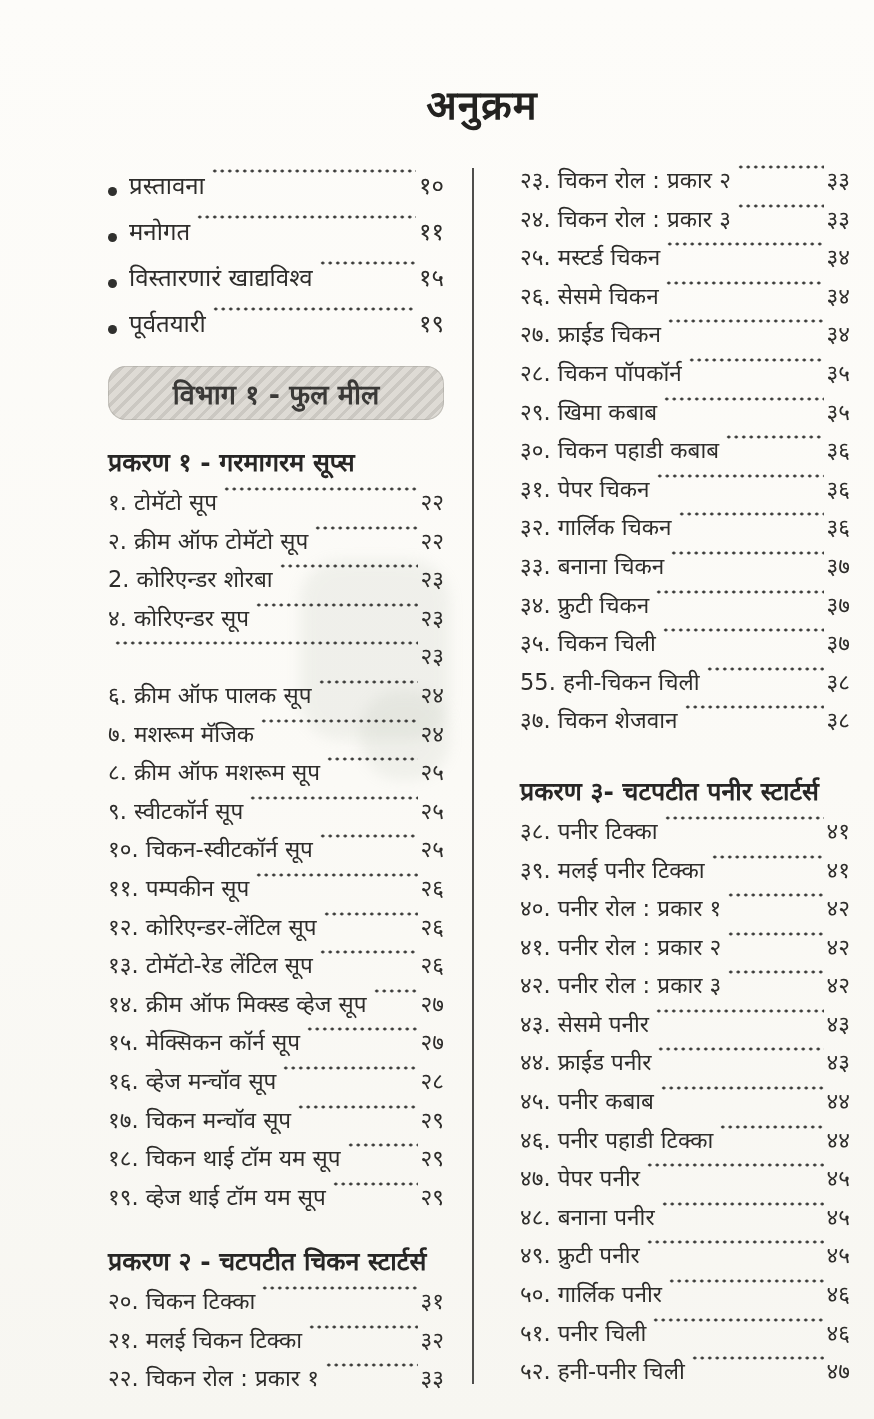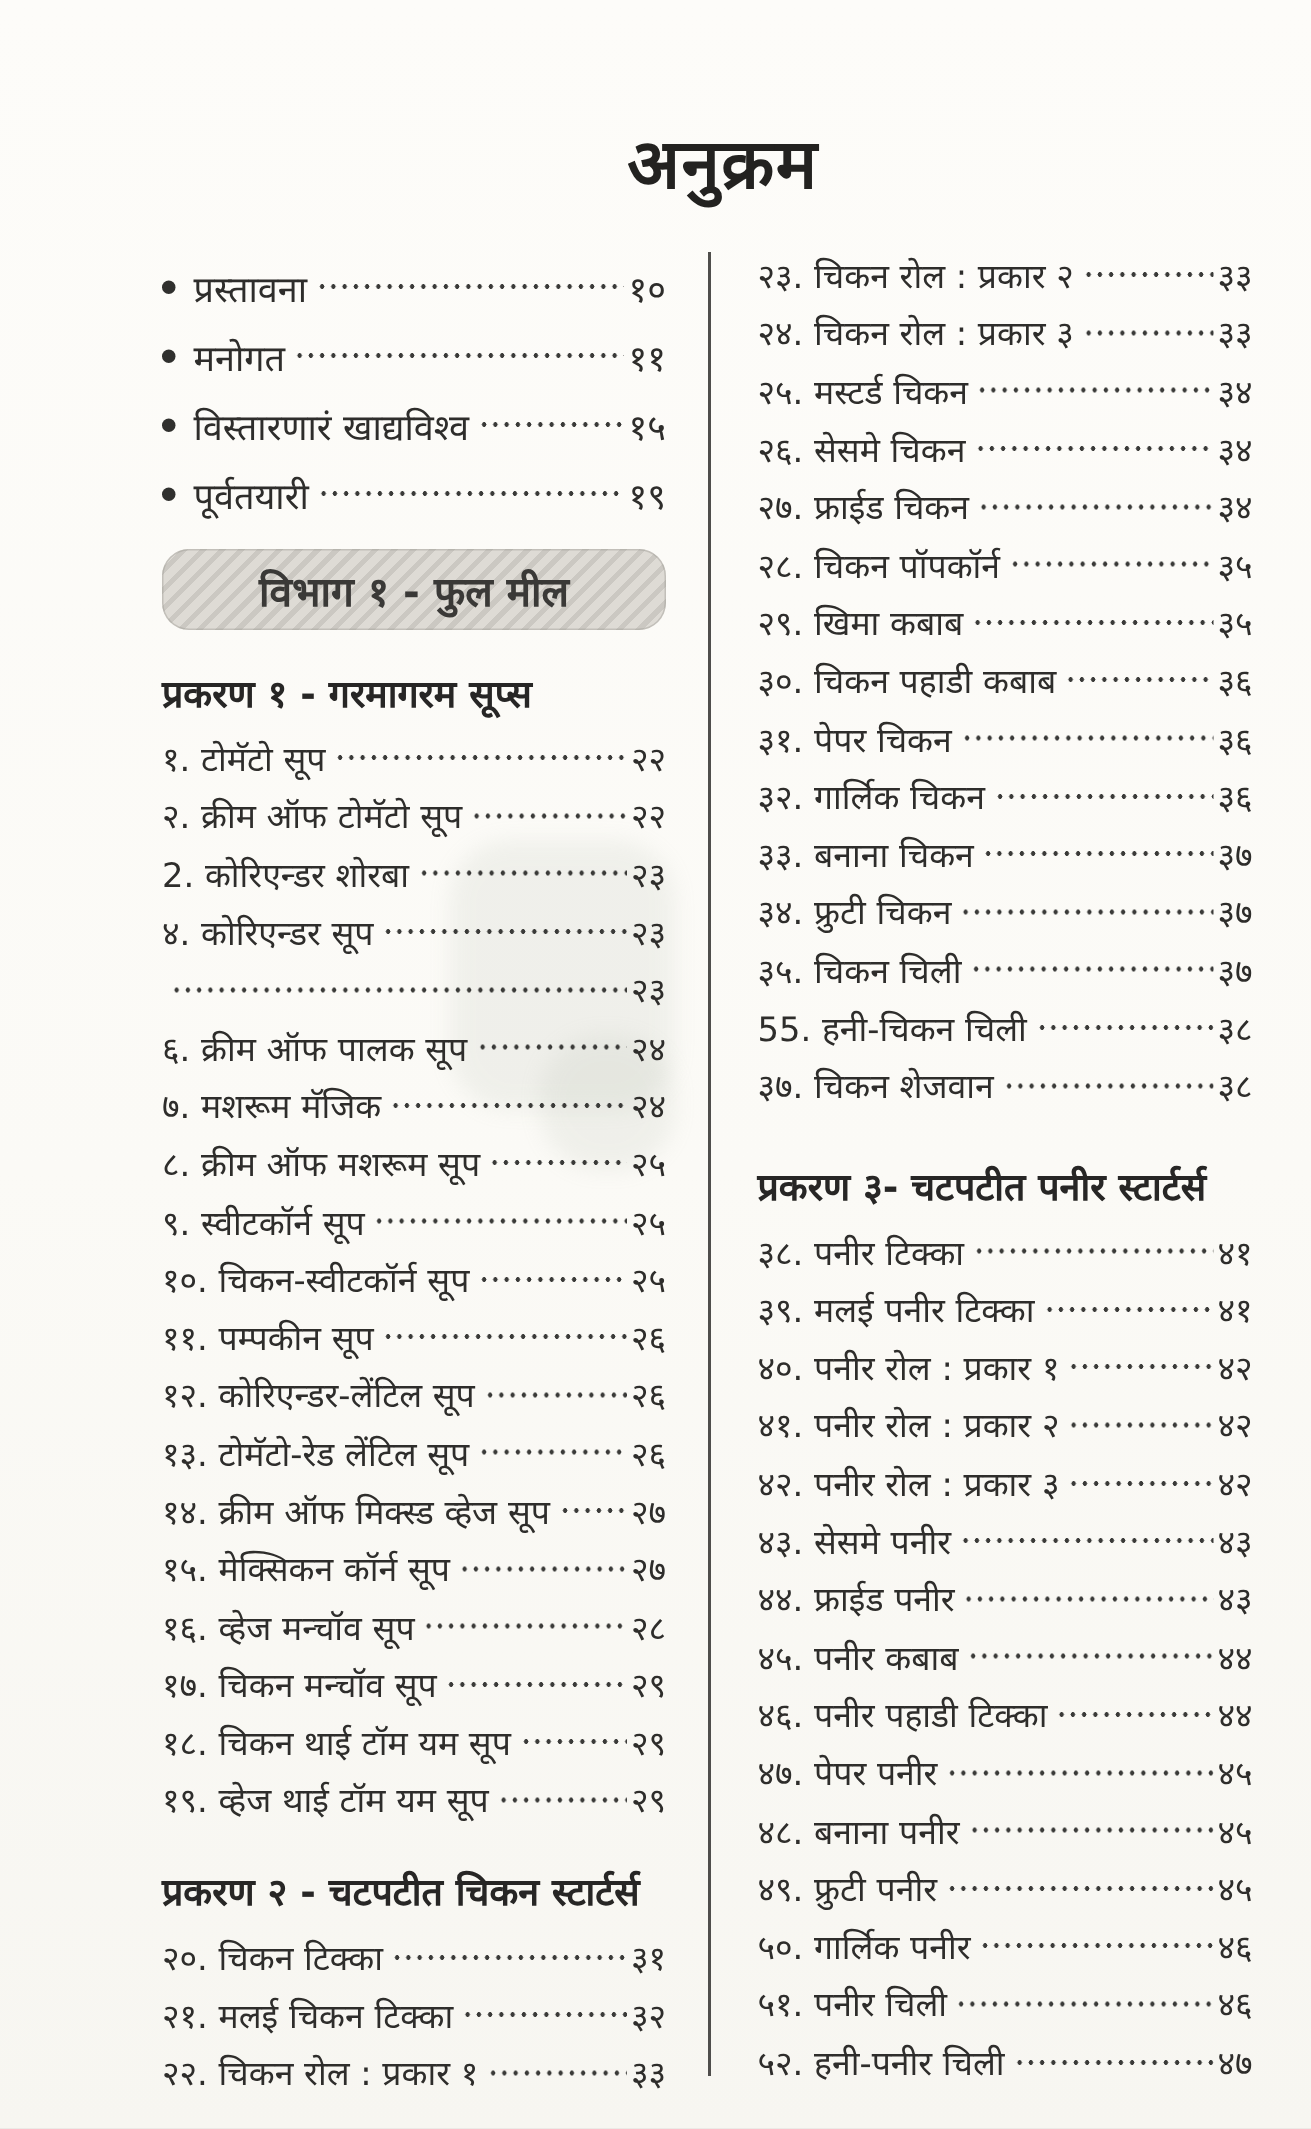--- a/index.html
+++ b/index.html
@@ -8,33 +8,33 @@
     width:874px; height:1419px;
     margin:0 auto;
     background: linear-gradient(180deg, #fdfcf9 0%, #fbfaf6 55%, #f7f6f1 100%);
     font-family: "DejaVu Sans", sans-serif;
     color:#2e2d2b;
     overflow:hidden;
   }
   .title {
     position:absolute; top:76px; left:90px; right:0;
     margin:0; text-align:center;
-    font-size:46px; font-weight:bold; color:#232220;
+    font-size:40px; font-weight:bold; color:#232220;
     letter-spacing:1px;
   }
   .divider {
     position:absolute; left:472px; top:168px;
     width:2px; height:1216px; background:#4f4e4c;
   }
   .col { position:absolute; top:168px; }
   .col-left  { left:108px; width:336px; }
-  .col-right { left:505px; top:164px; width:330px; }
+  .col-right { left:520px; top:164px; width:330px; }
 
   .row {
-    display:flex; align-items:center;
+    display:flex; align-items:flex-start;
     height:38.6px; font-size:22.5px; white-space:nowrap;
   }
   .front-row { height:46px; font-size:24px; }
   .bullet {
     display:inline-block; width:9px; height:9px; border-radius:50%;
     background:#30302e; margin-right:12px; align-self:center; flex:0 0 auto;
   }
   .label { white-space:nowrap; }
   .leader {
     flex:1 1 auto; min-width:14px; height:6px;

